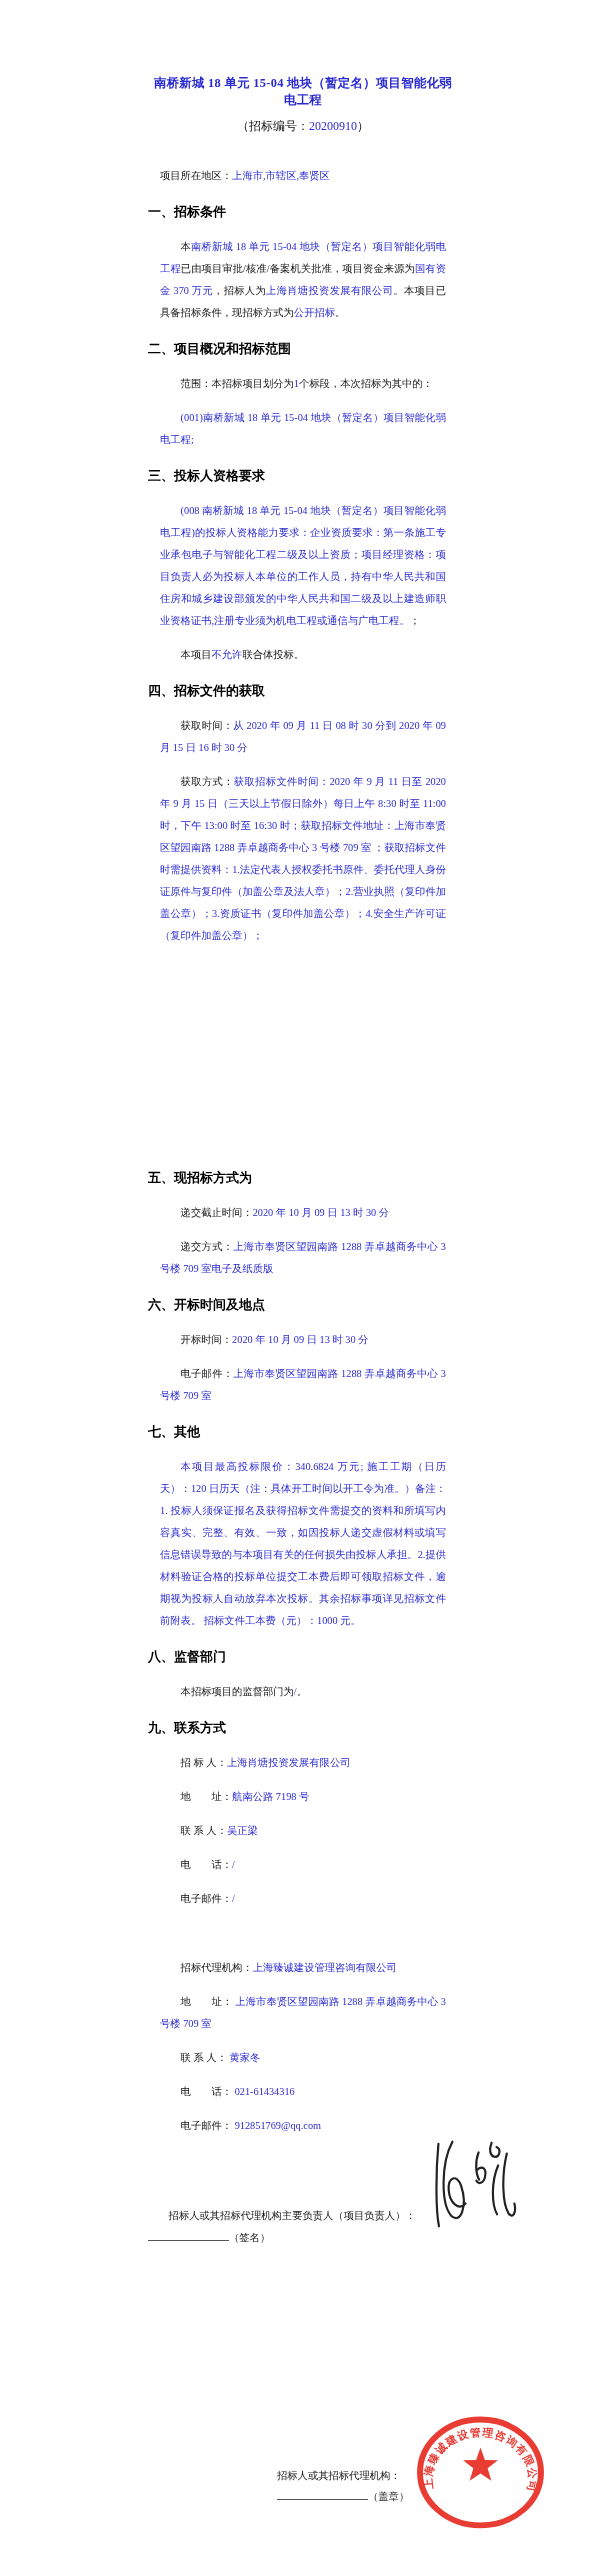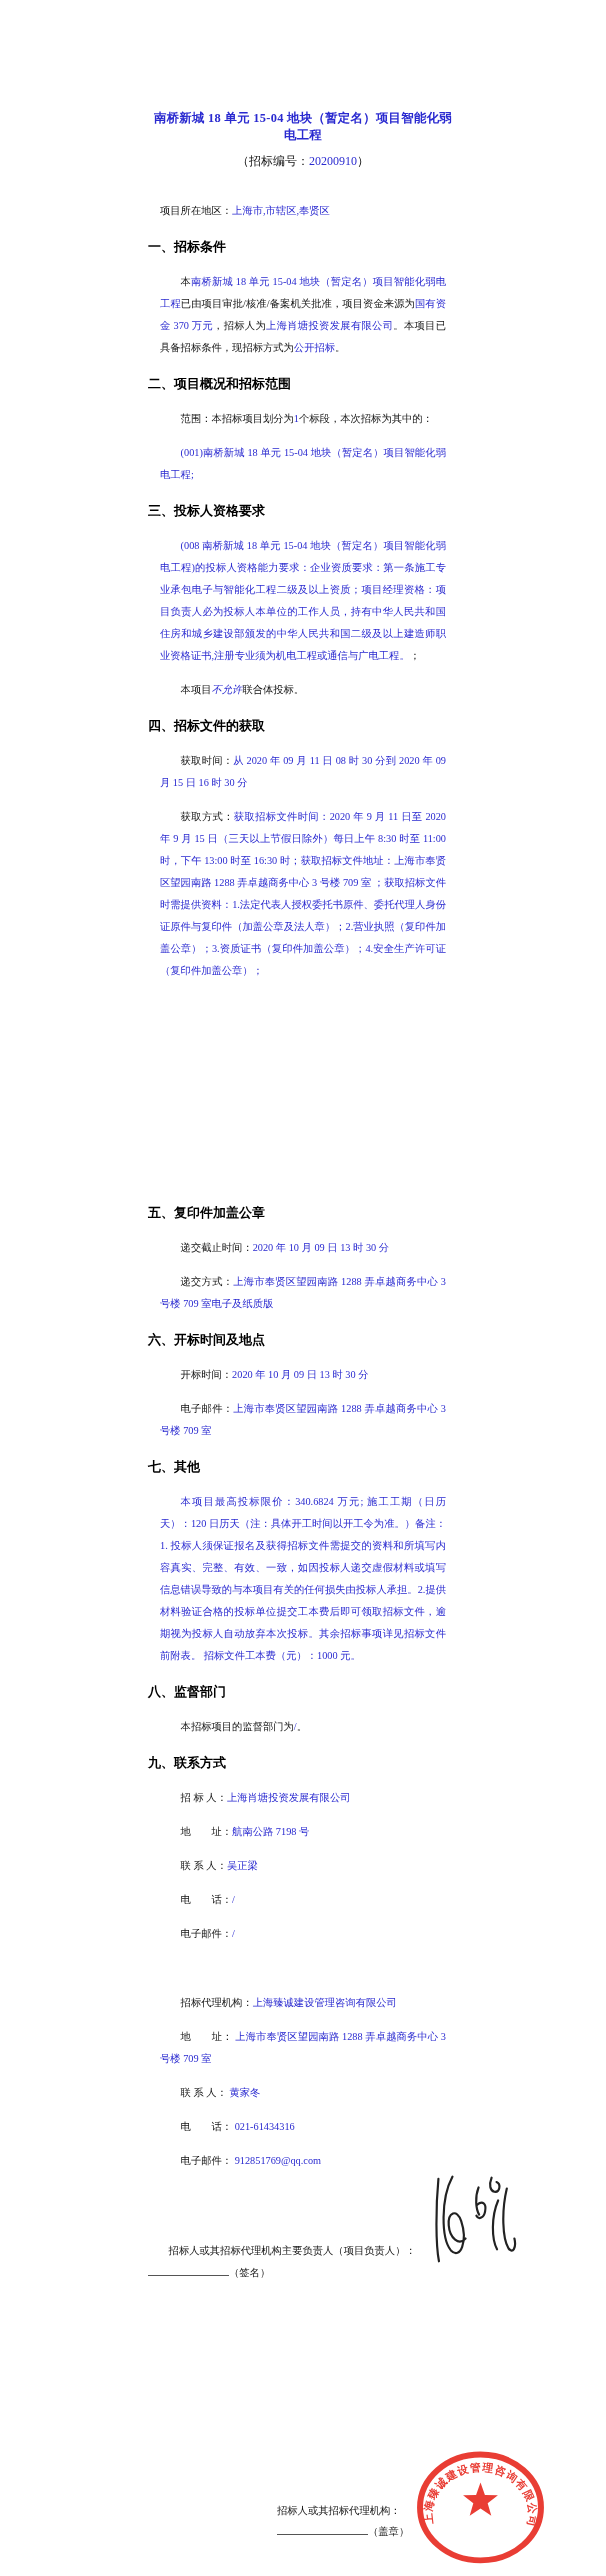--- a/index.html
+++ b/index.html
@@ -2,21 +2,21 @@
 <html style="font-size:8.7px"><head>
 <meta charset="utf-8">
 <style>
   html,body{margin:0;padding:0;background:#ffffff;}
   .page{
     width:522px;
     min-height:2576px;
     margin:0 auto;
     background:#ffffff;
     box-sizing:border-box;
-    padding:110px 106px 0 106px;
+    padding:75px 106px 0 106px;
     font-family:"Liberation Serif","DejaVu Serif",serif;
     font-size:10.3px;
     color:#141414;
     overflow:hidden;
   }
   .doc-title{
     text-align:center;
     font-size:12.4px;
     font-weight:600;
     color:#2a2ad0;
@@ -42,21 +42,21 @@
   .heading{
     font-family:"Liberation Sans","DejaVu Sans",sans-serif;
     font-size:13px;
     font-weight:bold;
     color:#000000;
     line-height:25px;
     margin:1.1px 0 0 0;
   }
   .blue{color:#2a2ad0;}
   .black{color:#141414;}
-  .italic{font-style:italic;}
+  .italic{}
   .gap{width:100%;}
   
   .sig-row{
     position:relative;
     margin-top:68px;
     line-height:21.6px;
     text-indent:2em;
   }
   .u-line{
     display:inline-block;
@@ -111,21 +111,21 @@
       <h2 class="heading">二、项目概况和招标范围</h2>
       <p class="para"><span class="black">范围：本招标项目划分为</span><span class="blue">1</span><span class="black">个标段，本次招标为其中的：</span></p>
       <p class="para"><span class="blue">(001)南桥新城 18 单元 15-04 地块（暂定名）项目智能化弱电工程;</span></p>
       <h2 class="heading">三、投标人资格要求</h2>
       <p class="para"><span class="blue">(008 南桥新城 18 单元 15-04 地块（暂定名）项目智能化弱电工程)的投标人资格能力要求：企业资质要求：第一条施工专业承包电子与智能化工程二级及以上资质；项目经理资格：项目负责人必为投标人本单位的工作人员，持有中华人民共和国住房和城乡建设部颁发的中华人民共和国二级及以上建造师职业资格证书,注册专业须为机电工程或通信与广电工程。</span><span class="black">；</span></p>
       <p class="para"><span class="black">本项目</span><span class="blue italic">不允许</span><span class="black">联合体投标。</span></p>
       <h2 class="heading">四、招标文件的获取</h2>
       <p class="para"><span class="black">获取时间：</span><span class="blue">从 2020 年 09 月 11 日  08 时 30 分到 2020 年 09 月 15 日  16 时 30 分</span></p>
       <p class="para"><span class="black">获取方式：</span><span class="blue">获取招标文件时间：2020 年 9 月 11 日至 2020 年 9 月 15 日（三天以上节假日除外）每日上午 8:30 时至 11:00 时，下午 13:00 时至 16:30 时；获取招标文件地址：上海市奉贤区望园南路 1288 弄卓越商务中心 3 号楼 709 室 ；获取招标文件时需提供资料：1.法定代表人授权委托书原件、委托代理人身份证原件与复印件（加盖公章及法人章）；2.营业执照（复印件加盖公章）；3.资质证书（复印件加盖公章）；4.安全生产许可证（复印件加盖公章）；</span></p>
       <div class="gap" style="height: 205px;"></div>
-      <h2 class="heading">五、复印件加盖公章</h2>
+      <h2 class="heading">五、现招标方式为</h2>
       <p class="para"><span class="black">递交截止时间：</span><span class="blue">2020 年 10 月 09 日  13 时 30 分</span></p>
       <p class="para"><span class="black">递交方式：</span><span class="blue">上海市奉贤区望园南路 1288 弄卓越商务中心 3 号楼 709 室电子及纸质版</span></p>
       <h2 class="heading">六、开标时间及地点</h2>
       <p class="para"><span class="black">开标时间：</span><span class="blue">2020 年 10 月 09 日  13 时 30 分</span></p>
       <p class="para"><span class="black">电子邮件：</span><span class="blue">上海市奉贤区望园南路 1288 弄卓越商务中心 3 号楼 709 室</span></p>
       <h2 class="heading">七、其他</h2>
       <p class="para"><span class="blue">本项目最高投标限价：340.6824 万元; 施工工期（日历天）：120 日历天（注：具体开工时间以开工令为准。）备注：1. 投标人须保证报名及获得招标文件需提交的资料和所填写内容真实、完整、有效、一致，如因投标人递交虚假材料或填写信息错误导致的与本项目有关的任何损失由投标人承担。2.提供材料验证合格的投标单位提交工本费后即可领取招标文件，逾期视为投标人自动放弃本次投标。其余招标事项详见招标文件前附表。 招标文件工本费（元）：1000 元。</span></p>
       <h2 class="heading">八、监督部门</h2>
       <p class="para"><span class="black">本招标项目的监督部门为</span><span class="blue">/</span><span class="black">。</span></p>
       <h2 class="heading">九、联系方式</h2>

